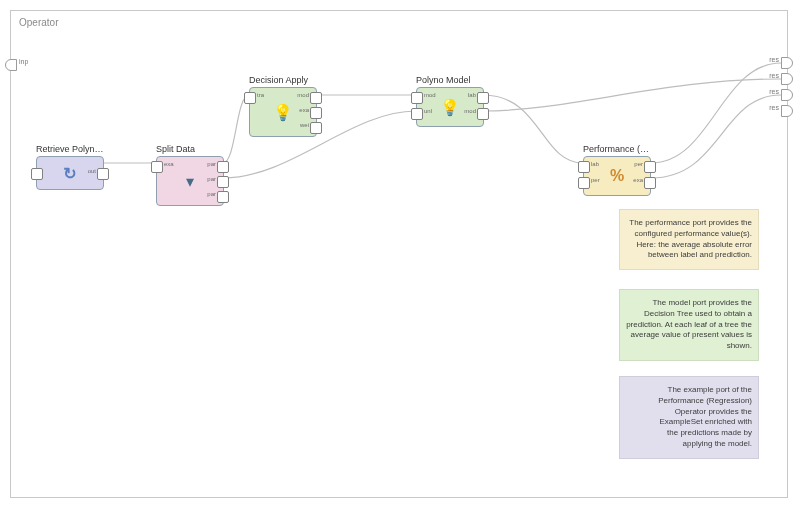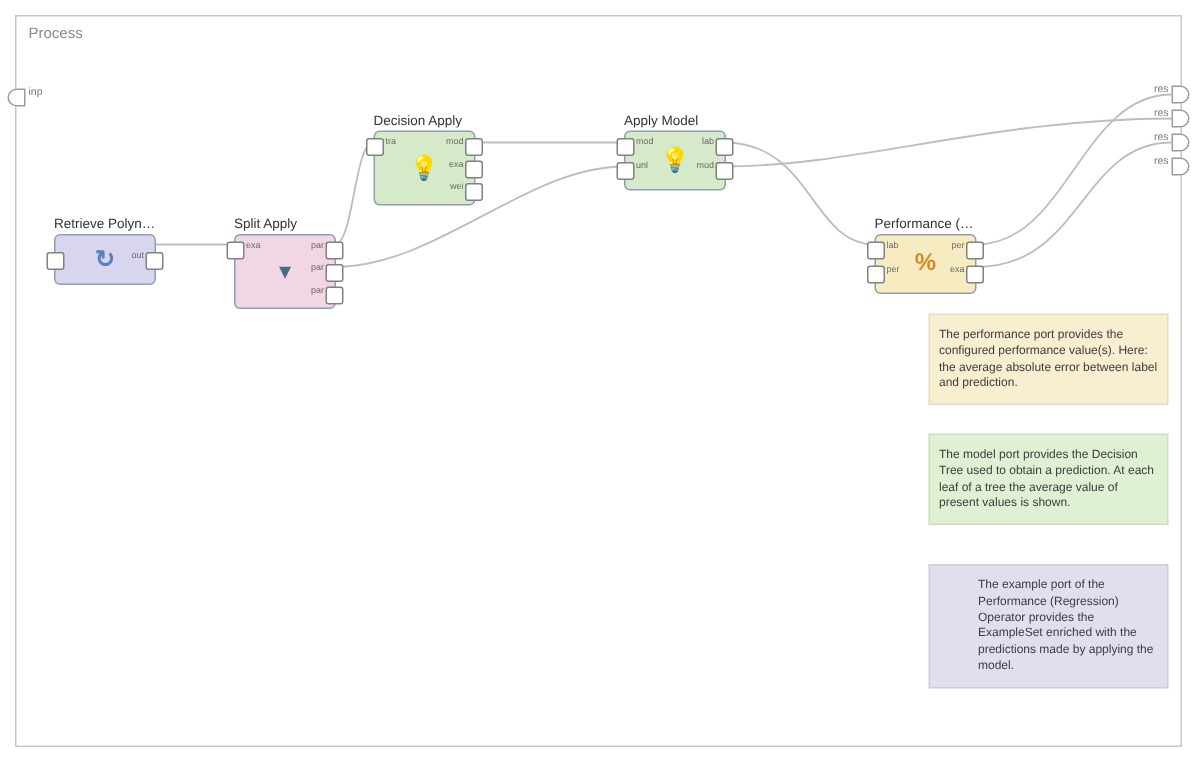--- a/index.html
+++ b/index.html
@@ -89,25 +89,25 @@
     position: absolute;
     font-size: 6px;
     color: #6b6b6b;
     white-space: nowrap;
   }
   .port.left .port-tag { left: 12px; top: -1px; }
   .port.right .port-tag { right: 12px; top: -1px; }
 
   .note {
     position: absolute;
-    width: 160px;
+    width: 140px;
     padding: 8px 6px;
     font-size: 8px;
     color: #3c3c3c;
-    text-align: left;
+    text-align: right;
     box-sizing: border-box;
     border: 1px solid rgba(0,0,0,0.08);
     line-height: 1.35;
   }
 
   svg.wires {
     position: absolute;
     left: 0;
     top: 0;
     overflow: visible;
@@ -117,21 +117,21 @@
     stroke: #bdbdbd;
     stroke-width: 1.2;
     fill: none;
   }
 </style>
 </head>
 <body>
 
 <div class="canvas">
 
-  <div class="process-label">Process</div>
+  <div class="process-label">Operator</div>
 
   <div class="process-port" style="left:-6px; top:48px;"></div>
   <div class="port-lbl" style="left:8px; top:47px;">inp</div>
 
   <div class="process-port pright" style="right:-6px; top:46px;"></div>
   <div class="port-lbl" style="right:8px; top:45px;">res</div>
   <div class="process-port pright" style="right:-6px; top:62px;"></div>
   <div class="port-lbl" style="right:8px; top:61px;">res</div>
   <div class="process-port pright" style="right:-6px; top:78px;"></div>
   <div class="port-lbl" style="right:8px; top:77px;">res</div>
@@ -166,21 +166,21 @@
       <div class="port left" style="top:11px;">
           <span class="port-tag"></span>
         </div>
       <div class="port right" style="top:11px;">
           <span class="port-tag">out</span>
         </div>
     </div>
   </div>
 
   <div class="operator" style="left:145px; top:133px; width:68px;">
-    <div class="op-title">Split Apply</div>
+    <div class="op-title">Split Data</div>
     <div class="op-body" style="height: 50px; background-color: rgb(241, 215, 228);">
       <div class="op-icon">
           <span style="color:#4a6a8a;">▾</span>
         </div>
       <div class="port left" style="top:4px;">
           <span class="port-tag">exa</span>
         </div>
       <div class="port right" style="top:4px;">
           <span class="port-tag">par</span>
         </div>
@@ -208,21 +208,21 @@
       <div class="port right" style="top:19px;">
           <span class="port-tag">exa</span>
         </div>
       <div class="port right" style="top:34px;">
           <span class="port-tag">wei</span>
         </div>
     </div>
   </div>
 
   <div class="operator" style="left:405px; top:64px; width:68px;">
-    <div class="op-title">Apply Model</div>
+    <div class="op-title">Polyno Model</div>
     <div class="op-body" style="height: 40px; background-color: rgb(214, 233, 200);">
       <div class="op-icon">
           <span style="color:#e8b840;">💡</span>
         </div>
       <div class="port left" style="top:4px;">
           <span class="port-tag">mod</span>
         </div>
       <div class="port left" style="top:20px;">
           <span class="port-tag">unl</span>
         </div>

